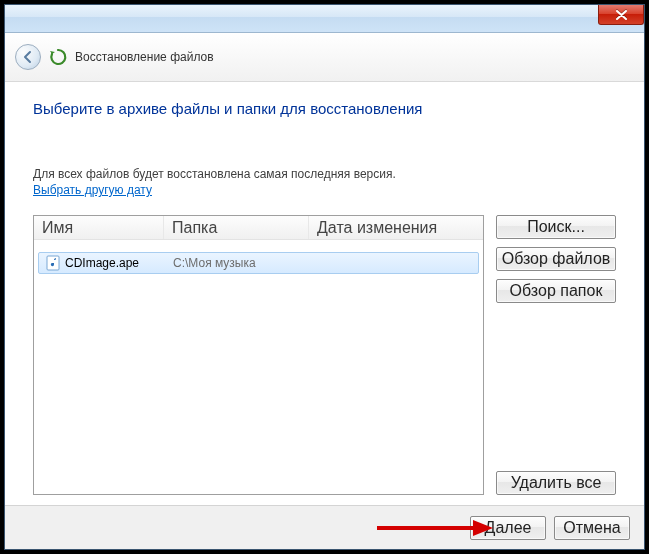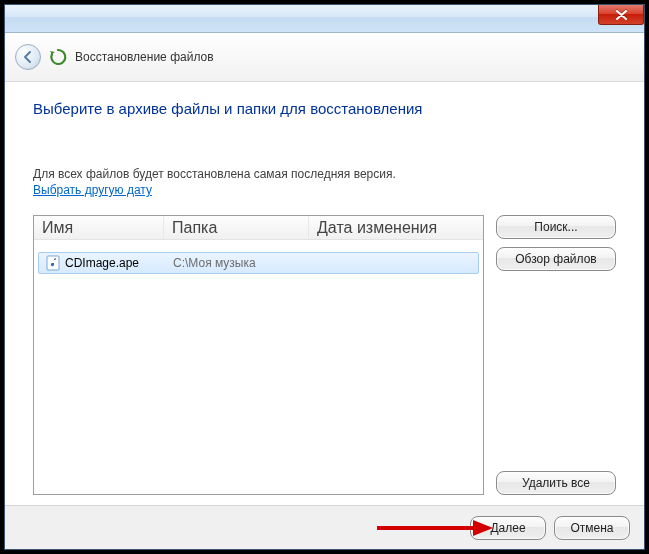--- a/index.html
+++ b/index.html
@@ -135,23 +135,23 @@
   .side-buttons {
     width: 120px;
     display: flex;
     flex-direction: column;
     gap: 8px;
   }
   .side-buttons .spacer { flex:1; }
   .win-btn {
     height: 24px;
     border: 1px solid #8a8a8a;
-    border-radius: 8px;
+    border-radius: 2px;
     background: linear-gradient(to bottom,#fdfdfd 0,#f3f3f3 45%,#e7e7e7 46%,#efefef 100%);
-    font-size: 12px;
+    font-size: 16px;
     color: #222;
     display:flex; align-items:center; justify-content:center;
     cursor:pointer;
     box-shadow: inset 0 0 0 1px rgba(255,255,255,.6);
   }
   .footer {
     height: 44px;
     background: #f0f0f0;
     border-top: 1px solid #d4d4d4;
     display:flex;
@@ -223,20 +223,21 @@
               <span>CDImage.ape</span>
             </div>
             <div class="cell cell-folder">C:\Моя музыка</div>
           </div>
         </div>
       </div>
 
       <div class="side-buttons">
         <div class="win-btn">Поиск...</div>
         <div class="win-btn">Обзор файлов</div>
+        <div class="win-btn">Обзор папок</div>
         <div class="spacer"></div>
         <div class="win-btn">Удалить все</div>
       </div>
     </div>
   </div>
 
   <div class="footer">
     <svg class="arrow-annotation" width="120" height="20" viewBox="0 0 120 20">
       <line x1="2" y1="10" x2="100" y2="10" stroke="#d40000" stroke-width="4"></line>
       <polygon points="98,2 118,10 98,18" fill="#d40000"></polygon>

